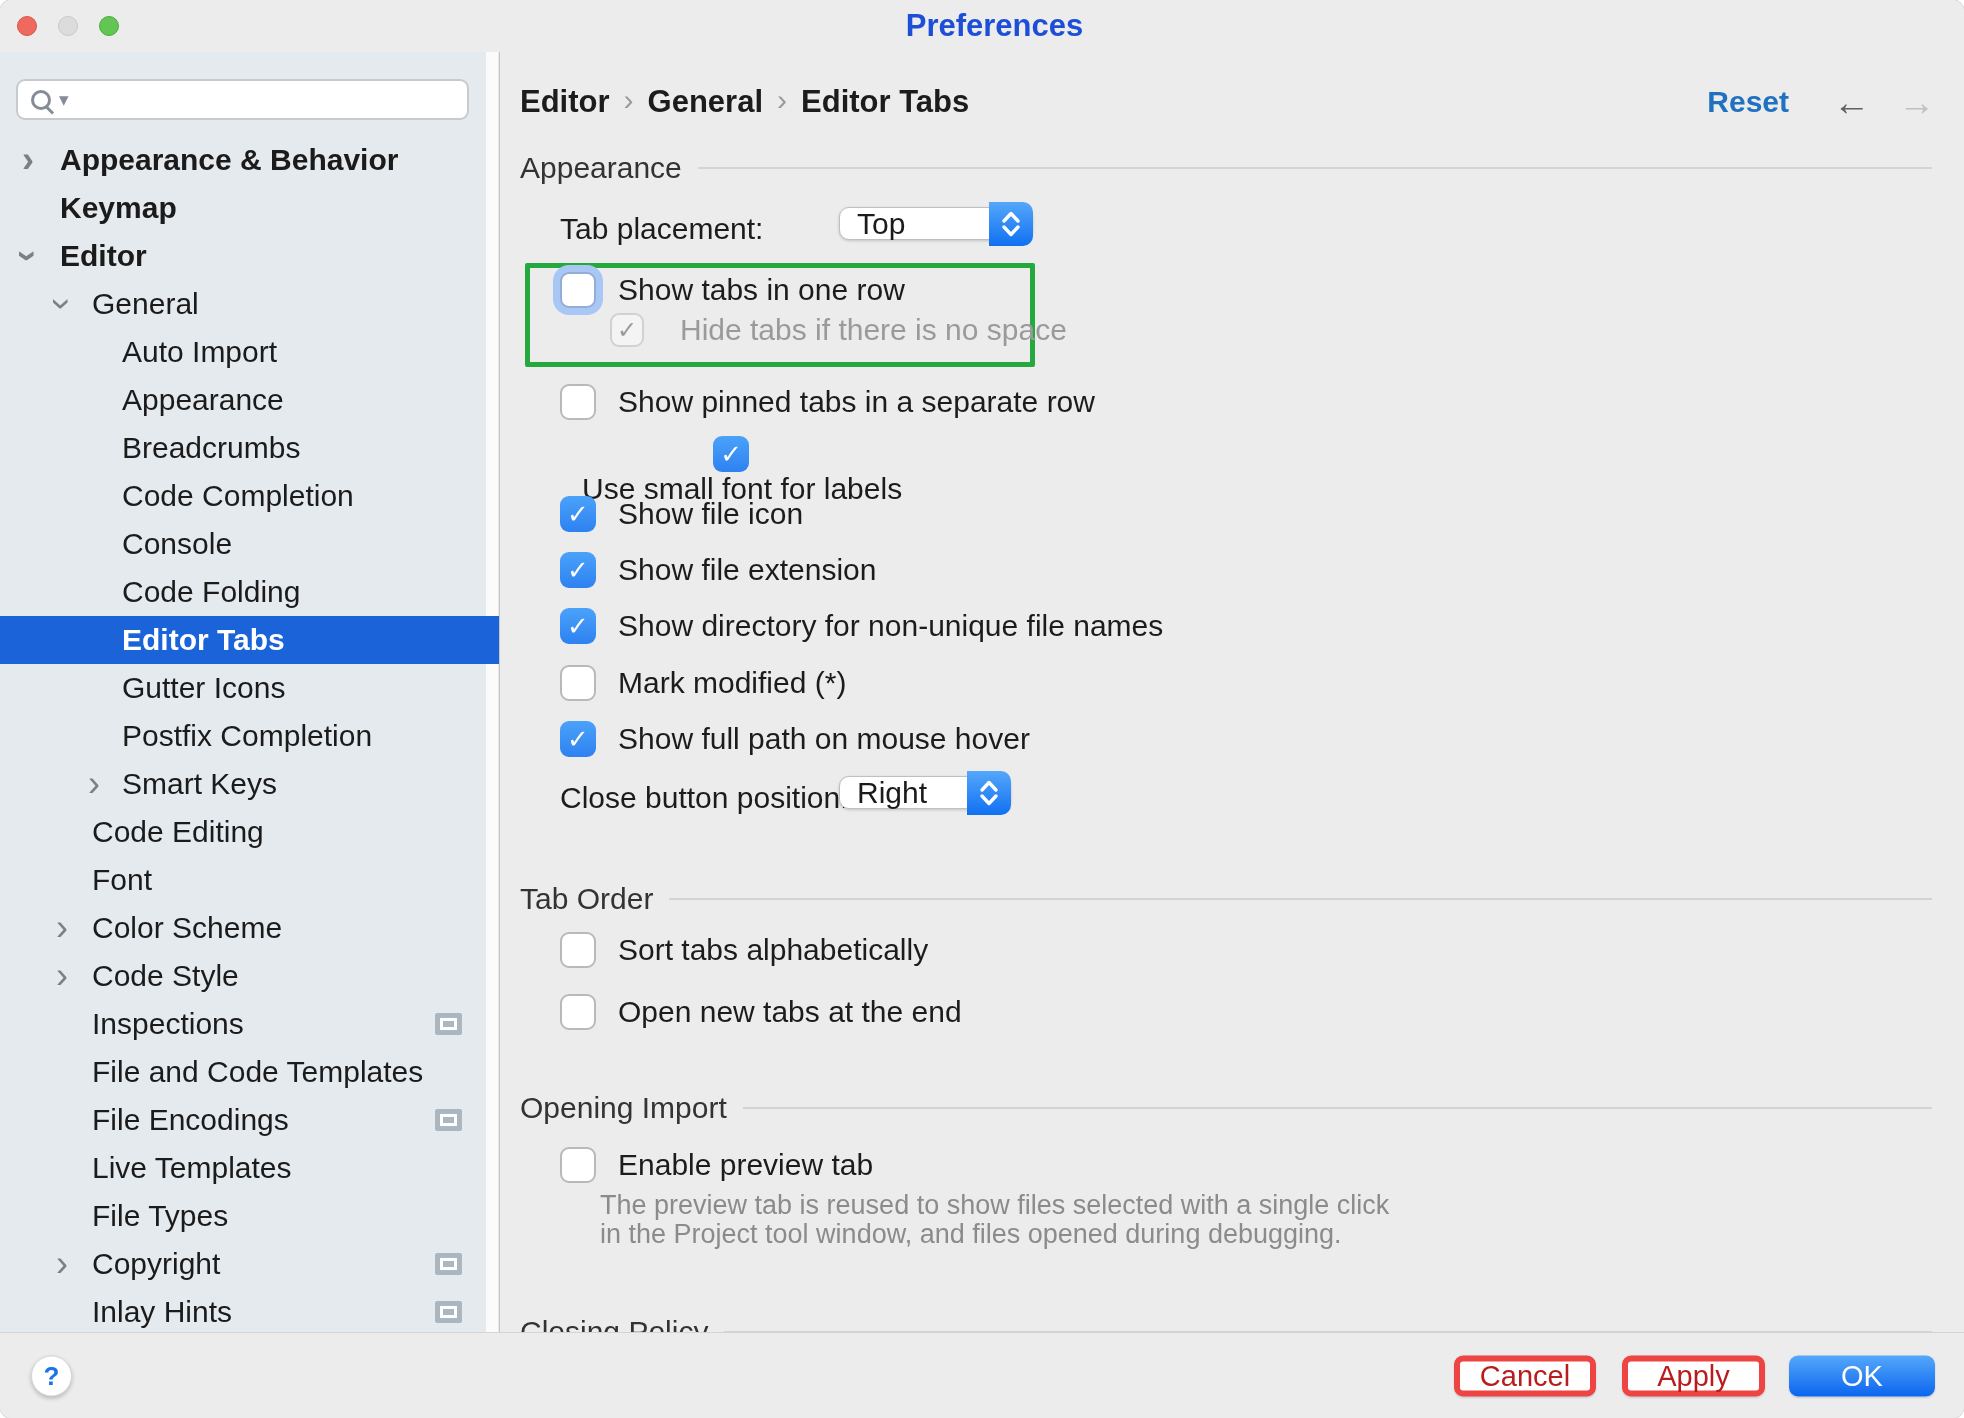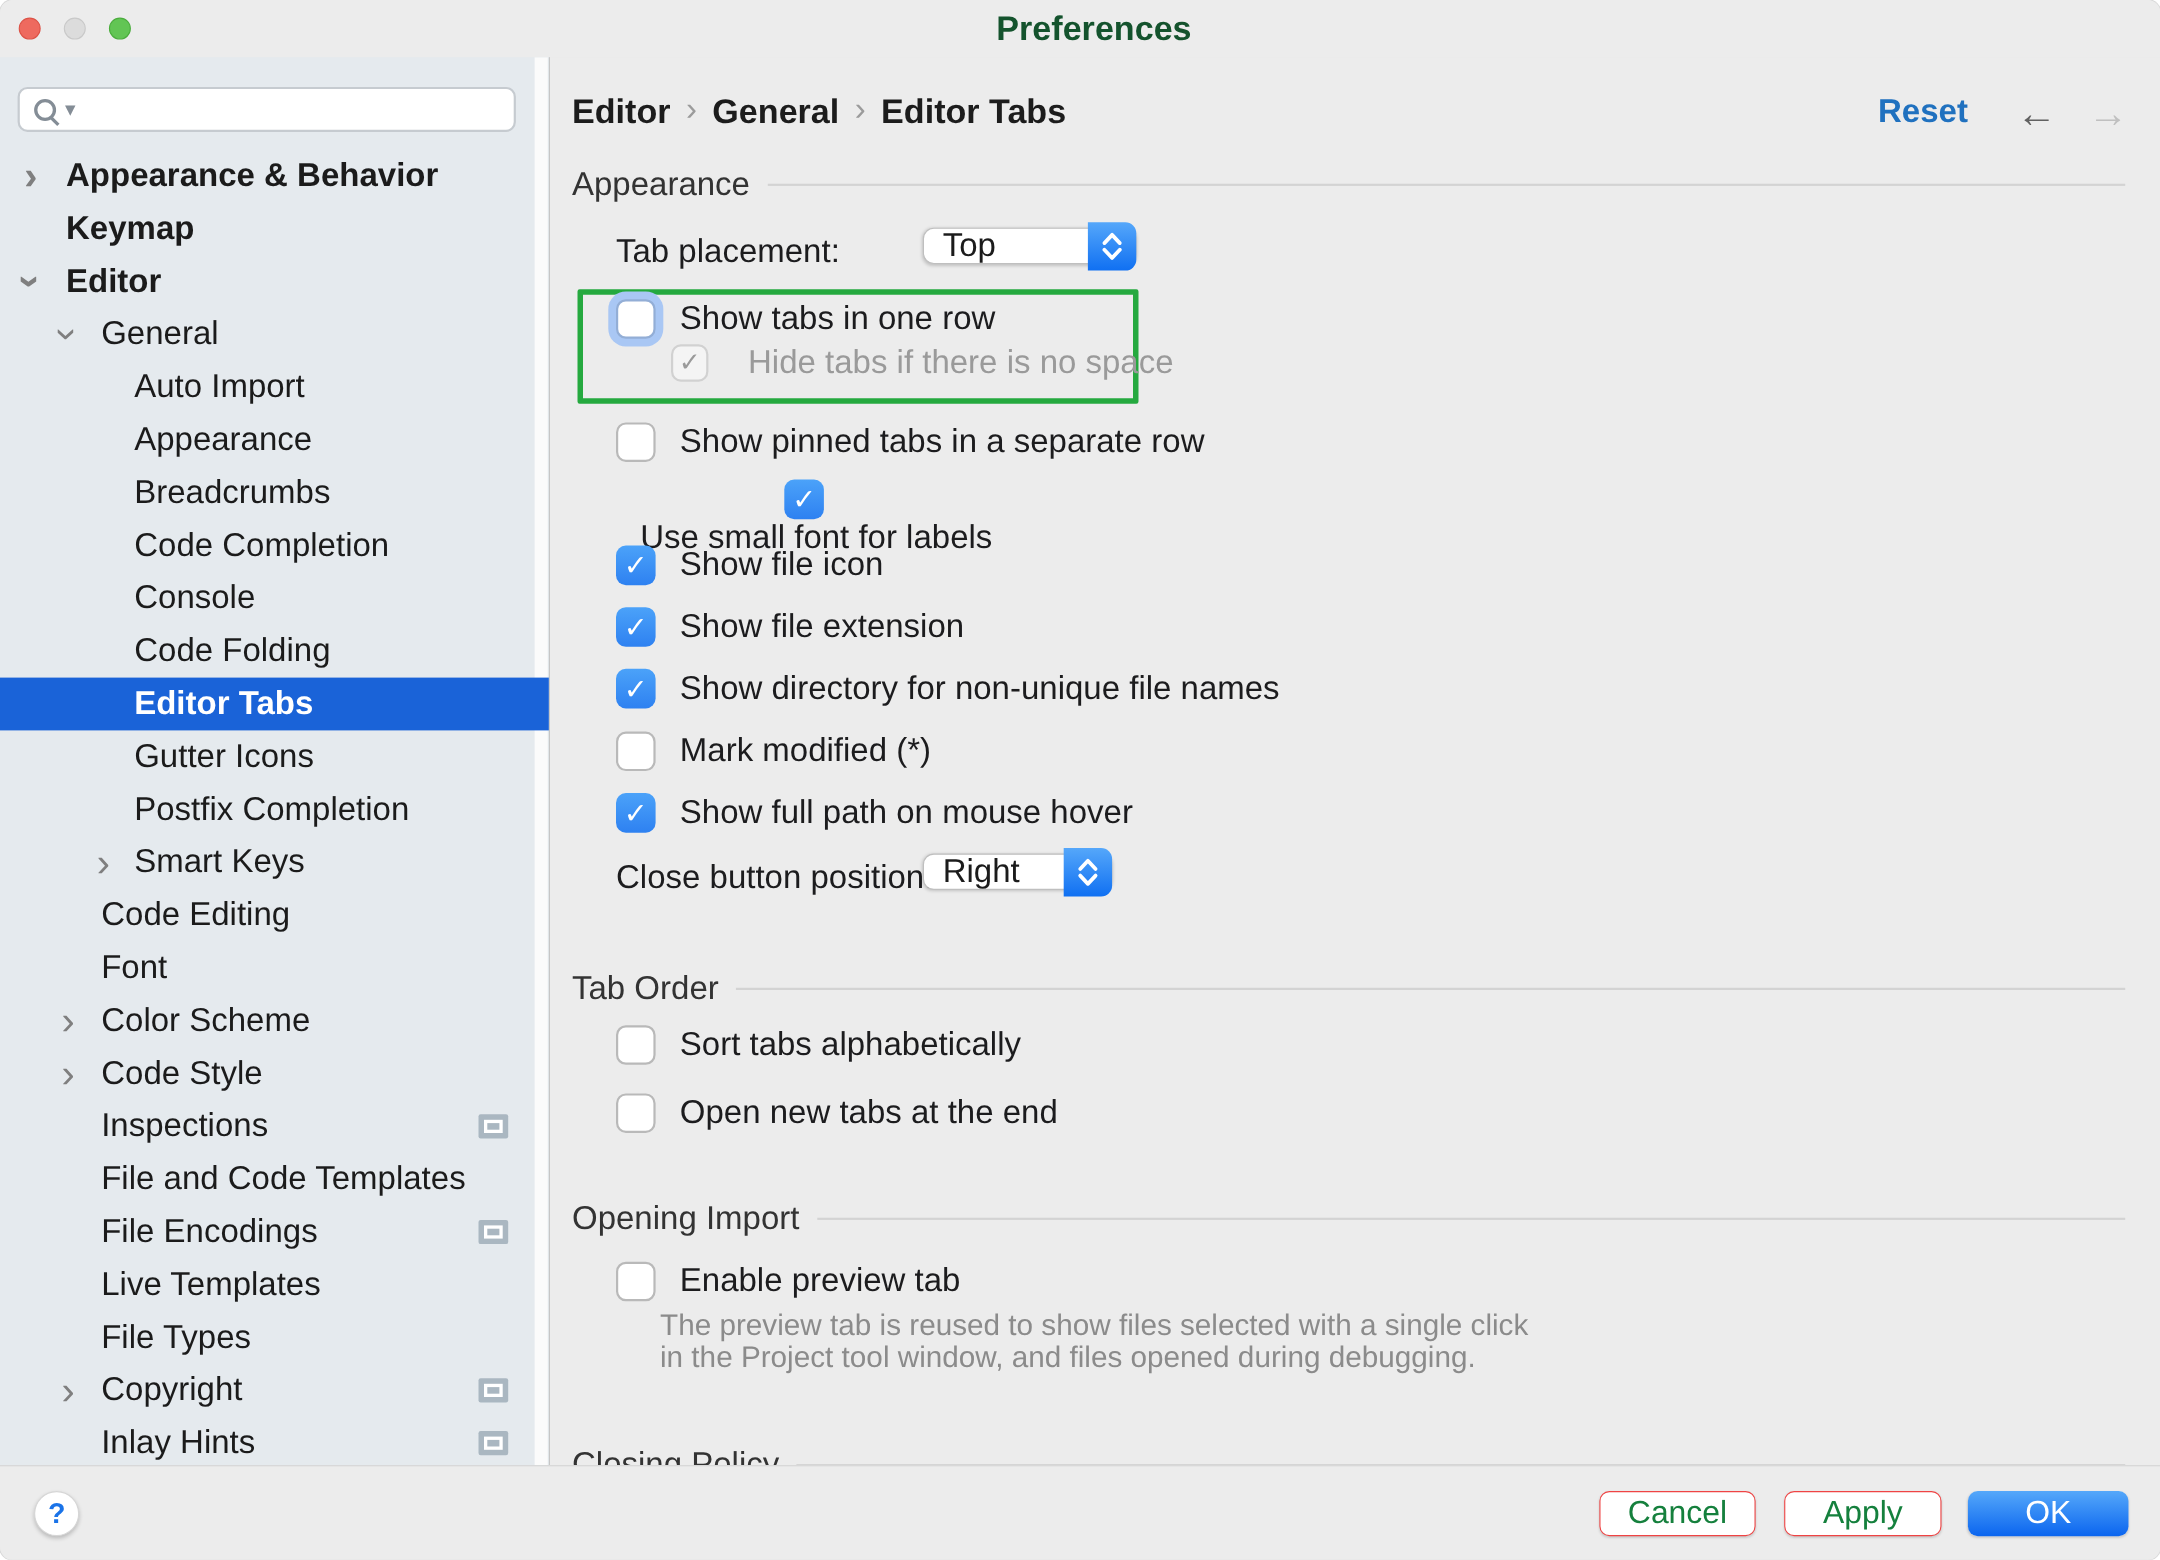--- a/index.html
+++ b/index.html
@@ -7,21 +7,21 @@
   .window { position:relative; width:1964px; height:1418px; background:#ececec; border-radius:12px; overflow:hidden; box-shadow:0 0 0 1px rgba(0,0,0,.15); }
 
   
   .titlebar { position:relative; height:52px; background:#ececec; }
   .lights { position:absolute; left:17px; top:16px; display:flex; gap:21px; }
   .light { width:20px; height:20px; border-radius:50%; }
   .light.red   { background:#ee6a5f; border:1px solid #dd5347; }
   .light.gray  { background:#dcdcdc; border:1px solid #c9c9c9; }
   .light.green { background:#62c554; border:1px solid #4aad3c; }
   .wtitle { position:absolute; left:0; right:0; top:0; height:52px; display:flex; align-items:center; justify-content:center;
-            font-size:31px; font-weight:bold; color:#14532d;padding-left:25px; }
+            font-size:31px; font-weight:bold; color:#1d4ed8;padding-left:25px; }
 
   
   .body { position:relative; display:flex; height:1280px; }
 
   
   .sidebar { position:relative; width:500px; background:#e5eaee; border-right:1px solid #c6c6c6; overflow:hidden; flex:none; }
   .sb-scrolltrack { position:absolute; top:0; right:1px; width:12px; height:100%; background:#fbfbfb; }
   .search { position:absolute; left:16px; top:27px; width:453px; height:41px; background:#fff; border:2px solid #c6cbd0; border-radius:9px;
             display:flex; align-items:center; padding-left:13px; }
   .mag { width:20px; height:20px; border:3px solid #848d96; border-radius:50%; position:relative; flex:none; }
@@ -89,22 +89,22 @@
   .cbrow.disabled .cblabel { color:#9a9a9a; }
 
   .desc { position:absolute; left:100px; top:1139px; font-size:27px; line-height:29px; color:#8b8b8b; }
 
   
   .bottombar { position:relative; height:86px; background:#ececec; border-top:1px solid #d4d4d4; display:flex; align-items:center; }
   .helpbtn { position:absolute; left:31px; top:50%; transform:translateY(-50%); width:41px; height:41px; border-radius:50%;
              background:#ffffff; border:1px solid #d6d6d6; box-shadow:0 2px 4px rgba(0,0,0,.22);
              display:flex; align-items:center; justify-content:center; font-size:26px; font-weight:bold; color:#1a73e8; }
   .btns { position:absolute; right:29px; top:50%; transform:translateY(-50%); display:flex; align-items:center; }
-  .btn { height:41px; border-radius:9px; background:#ffffff; border:1px solid #ef4444; box-shadow:0 1px 2px rgba(0,0,0,.14);
-         display:flex; align-items:center; justify-content:center; font-size:29px; color:#15803d; }
+  .btn { height:41px; border-radius:9px; background:#ffffff; border:6px solid #ef4444; box-shadow:0 1px 2px rgba(0,0,0,.14);
+         display:flex; align-items:center; justify-content:center; font-size:29px; color:#b91c1c; }
   .btn.cancel { width:142px; margin-right:26px; }
   .btn.apply  { width:143px; margin-right:24px; }
   .btn.ok { width:146px; border:none; color:#ffffff; background:linear-gradient(180deg,#55a8fa 0%,#0b65ef 100%); }
 </style>
 </head>
 <body>
 
 <div class="window">
 
   <div class="titlebar">

